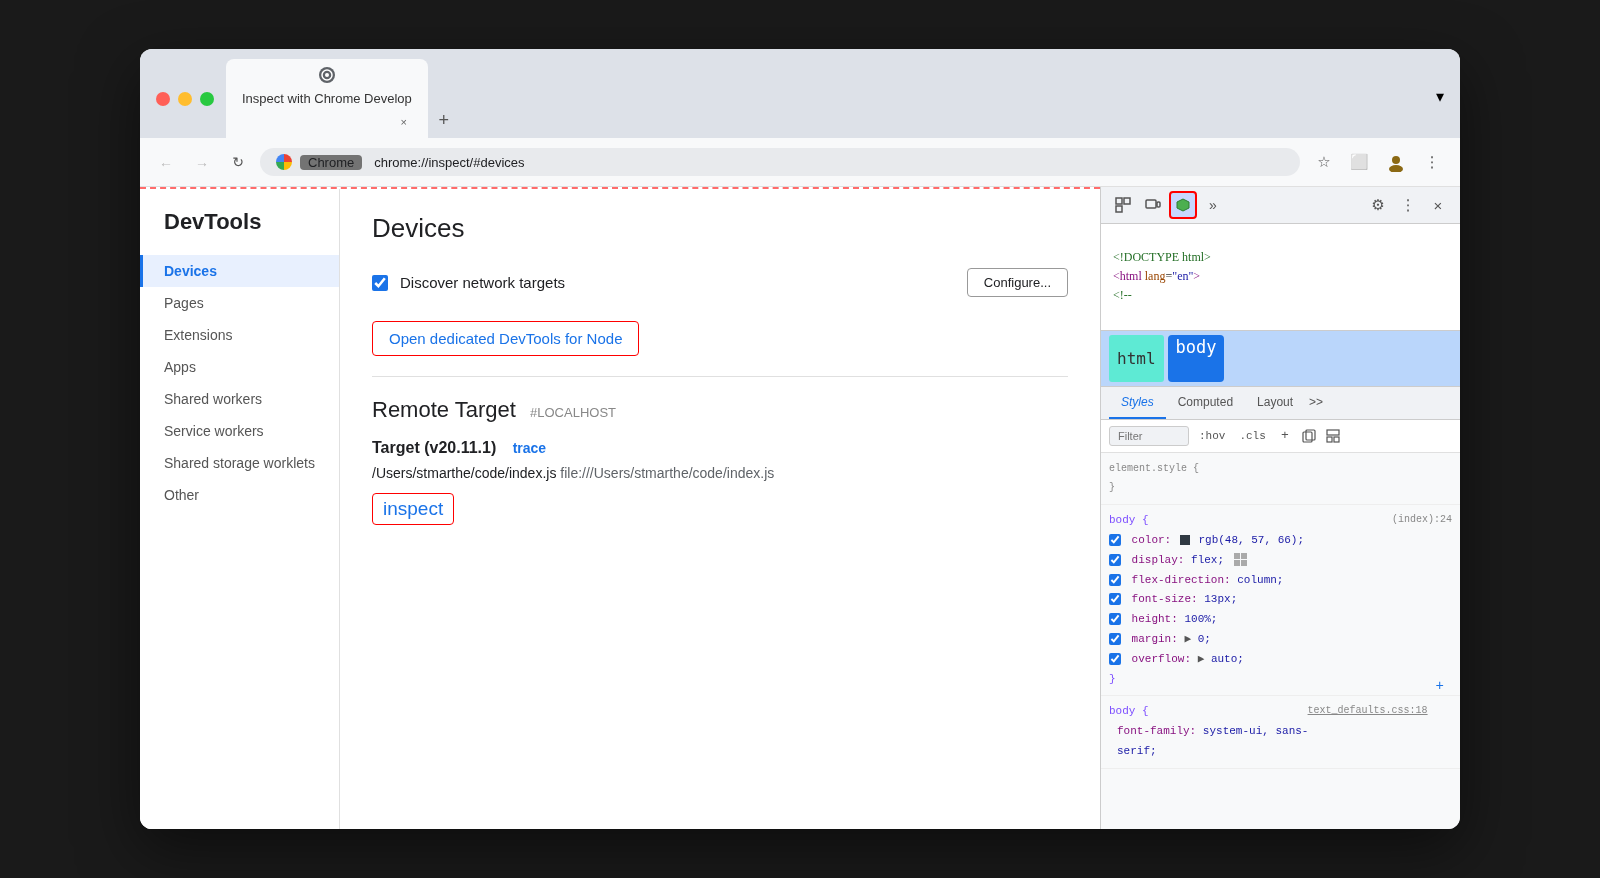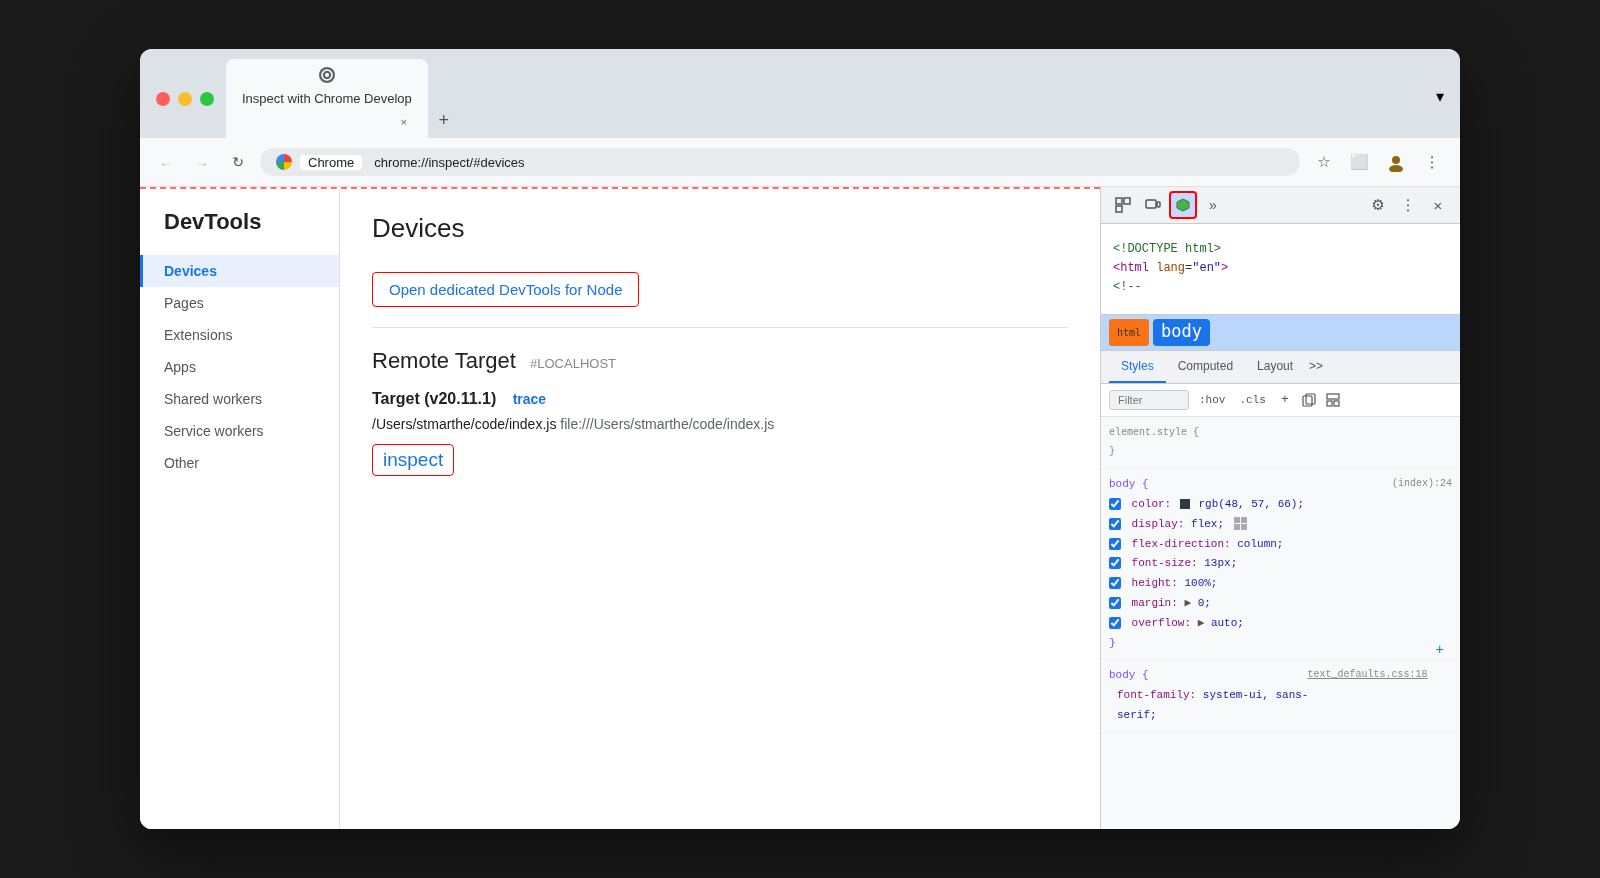--- a/index.html
+++ b/index.html
@@ -136,21 +136,21 @@
       width: 16px;
       height: 16px;
       border-radius: 50%;
       background: conic-gradient(#ea4335 0deg 90deg, #fbbc05 90deg 180deg, #34a853 180deg 270deg, #4285f4 270deg 360deg);
       flex-shrink: 0;
     }
     .chrome-label {
       font-size: 13px;
       font-weight: 500;
       color: #202124;
-      background: #ffffff;
+      background: #737373;
       padding: 0 8px;
       border-radius: 4px;
       margin-right: 4px;
     }
     .url-text {
       font-size: 13px;
       color: #202124;
     }
     .nav-actions {
       display: flex;
@@ -353,22 +353,22 @@
       height: 28px;
       display: flex;
       align-items: center;
       justify-content: center;
       cursor: pointer;
       color: #555;
       font-size: 15px;
     }
 
     .devtools-dom {
-      padding: 16px 12px;
-      font-family: Liberation Mono, monospace;
+      padding: 24px 12px;
+      font-family: Liberation Serif, serif;
       font-size: 12px;
       color: #333;
       border-bottom: 1px solid #ccc;
       line-height: 1.6;
       background: white;
     }
     .dom-tag { color: #881280; }
     .dom-attr { color: #994500; }
     .dom-val { color: #1a1aa6; }
     .dom-comment { color: #236e25; }
@@ -382,20 +382,21 @@
     .dt-tab {
       padding: 8px 12px;
       font-size: 12px;
       cursor: pointer;
       color: #555;
       border-bottom: 2px solid transparent;
     }
     .dt-tab.active {
       color: #1a73e8;
       border-bottom-color: #1a73e8;
+      font-style: italic;
     }
     .dt-tab-more {
       padding: 8px 4px;
       font-size: 12px;
       color: #555;
       cursor: pointer;
     }
 
     .styles-panel {
       flex: 1;
@@ -542,27 +543,33 @@
     <div class="inspect-page">
 
       <div class="sidebar">
         <div class="sidebar-title">DevTools</div>
         <div class="sidebar-item active">Devices</div>
         <div class="sidebar-item">Pages</div>
         <div class="sidebar-item">Extensions</div>
         <div class="sidebar-item">Apps</div>
         <div class="sidebar-item">Shared workers</div>
         <div class="sidebar-item">Service workers</div>
+        <div class="sidebar-item">Shared storage worklets</div>
         <div class="sidebar-item">Other</div>
       </div>
 
       <div class="content">
         <div class="section-title">Devices</div>
 
 
+        <div class="checkbox-row">
+          <input type="checkbox" checked="" style="">
+          <span class="checkbox-label">Discover network targets</span>
+          <button class="action-btn">Configure...</button>
+        </div>
 
         <div style="margin-bottom: 16px;">
           <a class="devtools-link-btn">Open dedicated DevTools for Node</a>
         </div>
 
         <div class="divider"></div>
 
         <div class="remote-target-header">
           <span>Remote Target</span>
           <span class="remote-target-badge">#LOCALHOST</span>
@@ -610,21 +617,21 @@
         <div class="dt-settings-btn">×</div>
       </div>
 
       <div class="devtools-dom">
         <div><span class="dom-comment">&lt;!DOCTYPE html&gt;</span></div>
         <div><span class="dom-tag">&lt;html</span> <span class="dom-attr">lang</span>=<span class="dom-val">"en"</span><span class="dom-tag">&gt;</span></div>
         <div><span class="dom-comment">&lt;!--</span></div>
       </div>
 
       <div style="display:flex; background:#bad6fb; padding:4px 8px; gap:4px; border-bottom:1px solid #ccc;">
-        <span style="font-size:10px;font-family:monospace;color:#333;padding:8px 8px;background:#f97316;border-radius:3px;cursor:pointer;">html</span>
+        <span style="font-size:16px;font-family:monospace;color:#333;padding:14px 8px;background:#5eead4;border-radius:3px;cursor:pointer;">html</span>
         <span style="font-size:17px;font-family:monospace;color:#fff;padding:2px 8px;background:#1a73e8;border-radius:4px;cursor:pointer;">body</span>
       </div>
 
       <div class="devtools-tabs">
         <div class="dt-tab active">Styles</div>
         <div class="dt-tab">Computed</div>
         <div class="dt-tab">Layout</div>
         <div class="dt-tab-more">&gt;&gt;</div>
       </div>
 

